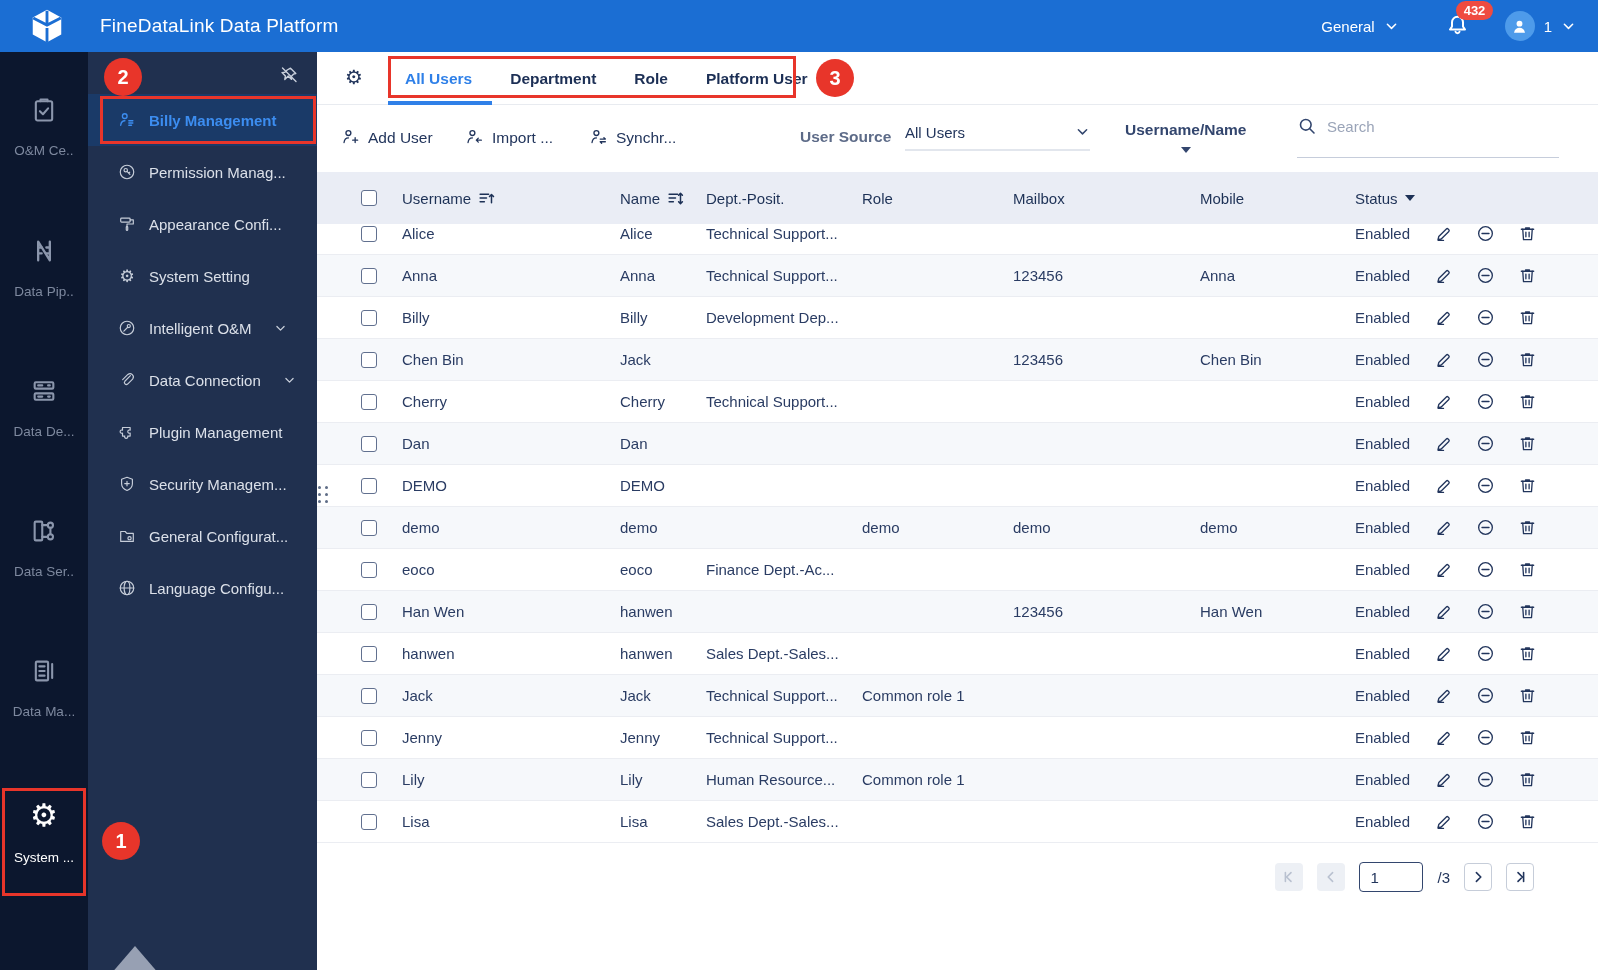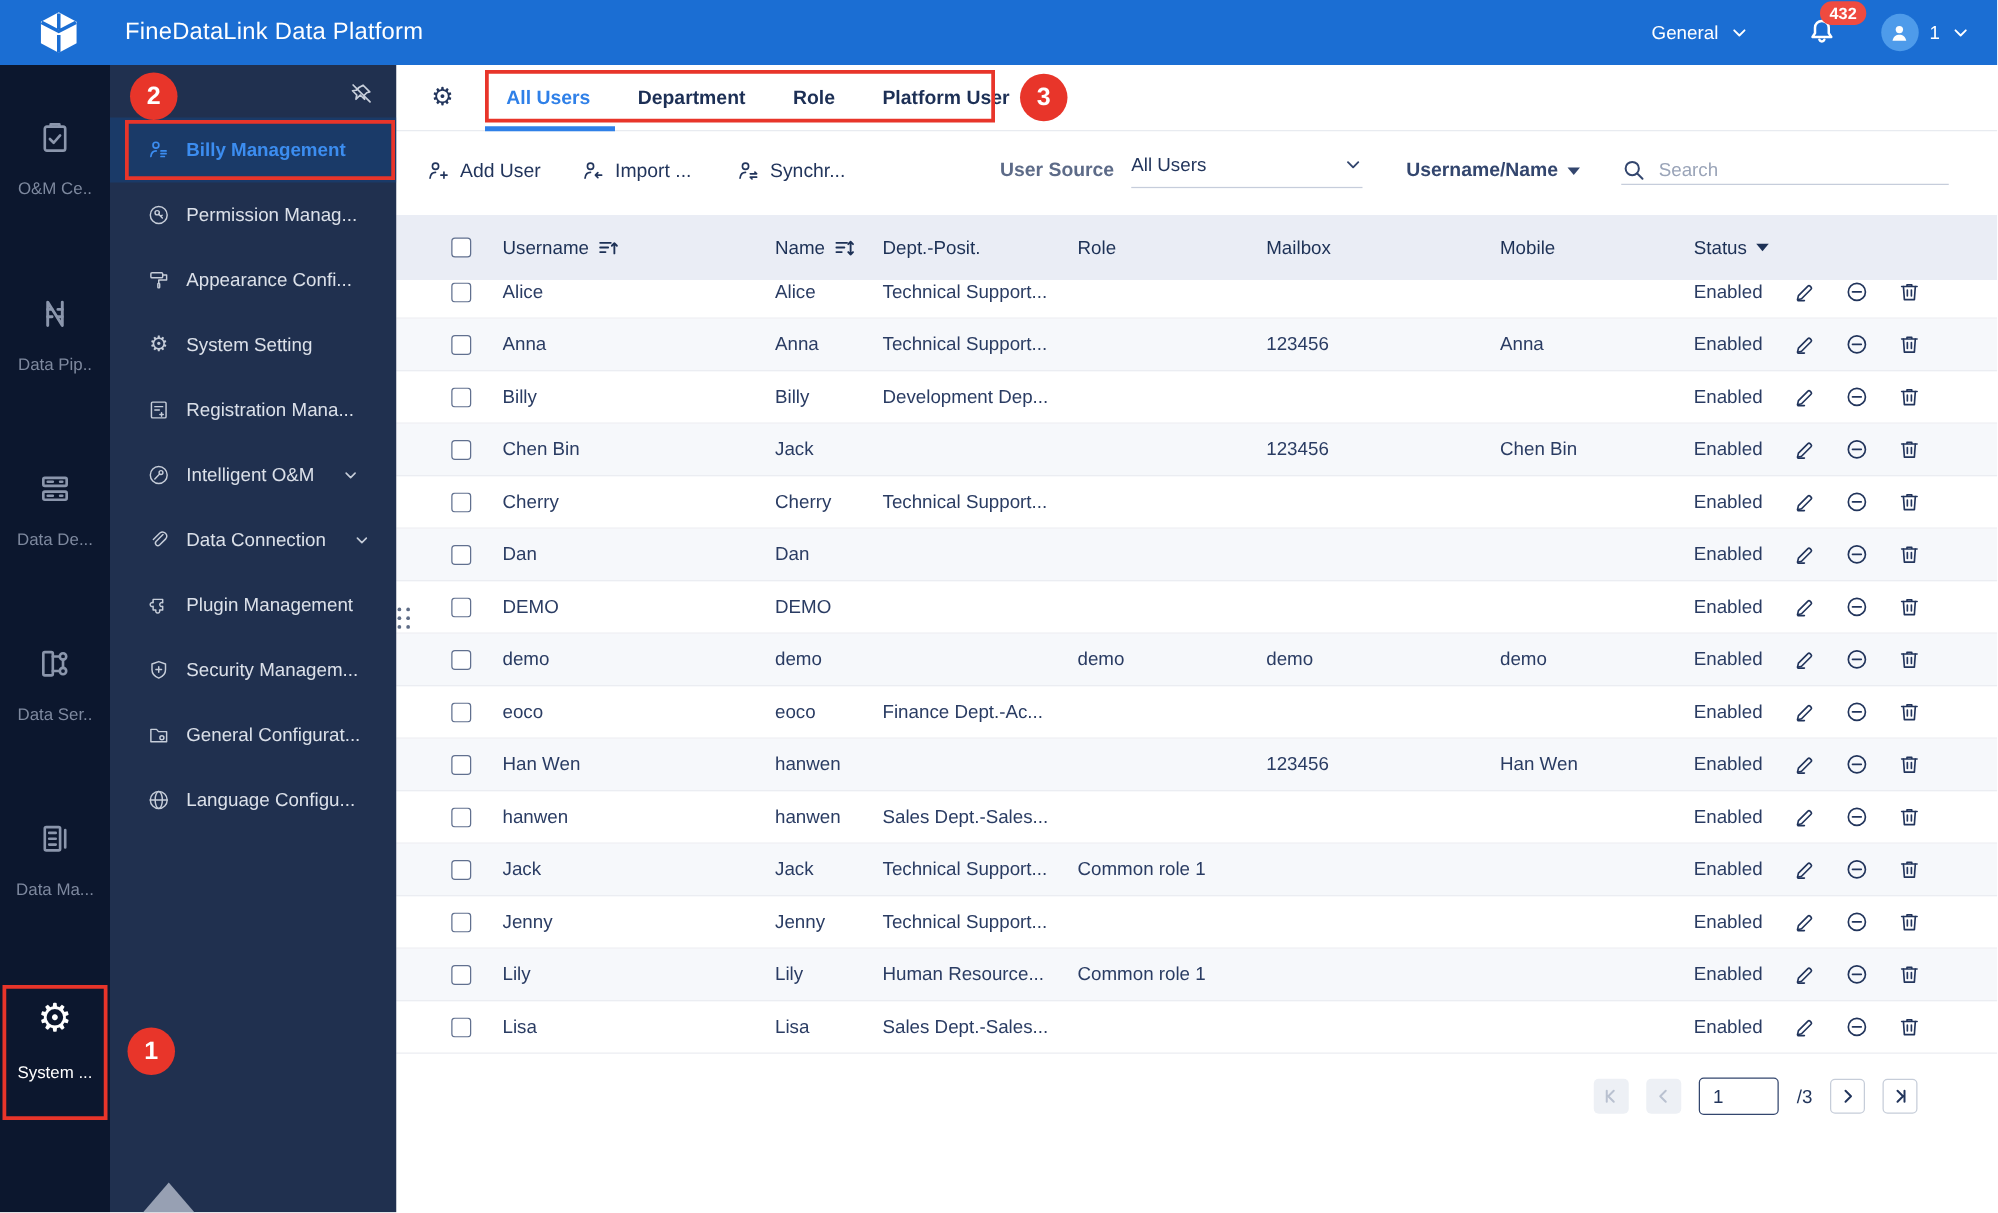--- a/index.html
+++ b/index.html
@@ -57,23 +57,23 @@
   .tab{font-size:15.5px;font-weight:bold;color:var(--navy-d);cursor:pointer;}
   .tab.active{color:var(--accent);}
   .tab-underline{position:absolute;left:71px;bottom:-1px;width:104px;height:4px;background:var(--accent);}
 
   .toolbar{position:absolute;top:53px;left:0;right:0;height:64px;}
   .toolbar>*{position:absolute;top:50%;transform:translateY(-50%);}
   .tool-btn{display:flex;align-items:center;gap:8px;color:var(--navy);font-size:15.5px;cursor:pointer;white-space:nowrap;}
   .tb-add{left:24px;} .tb-import{left:148px;} .tb-sync{left:272px;}
   .us-label{left:483px;font-size:15.5px;font-weight:bold;color:#5d6b88;}
   .us-select{left:588px;width:185px;display:flex;align-items:center;justify-content:space-between;border-bottom:1px solid #c6cddb;padding-bottom:9px;color:var(--navy);font-size:15px;cursor:pointer;}
-  .field-sel{left:808px;display:flex;align-items:center;gap:8px;font-size:15.5px;font-weight:bold;color:#33466e;cursor:pointer;}
+  .field-sel{left:808px;display:flex;align-items:center;gap:8px;font-size:15.5px;font-weight:bold;color:#33466e;cursor:pointer;flex-direction:column;}
   .tri-down{width:0;height:0;border-left:5px solid transparent;border-right:5px solid transparent;border-top:6px solid #33466e;}
-  .search{left:980px;width:262px;display:flex;align-items:center;gap:10px;border-bottom:1px solid #c6cddb;padding-bottom:1px;color:#8f99ad;}
+  .search{left:980px;width:262px;display:flex;align-items:center;gap:10px;border-bottom:1px solid #c6cddb;padding-bottom:21px;color:#8f99ad;}
   .search input{border:none;outline:none;font-size:15px;width:200px;color:var(--navy);font-family:"Liberation Sans",sans-serif;background:transparent;}
   .search input::placeholder{color:#9aa4b8;}
 
   
   .grid-cols{display:grid;grid-template-columns:85px 218px 86px 156px 151px 187px 155px 79px 1fr;align-items:center;}
   .thead{position:absolute;top:120px;left:0;right:0;height:52px;background:#eaedf5;font-size:15px;color:#1d3156;font-weight:500;}
   .th{display:flex;align-items:center;gap:7px;white-space:nowrap;}
   .tbody{position:absolute;top:161px;left:0;right:0;}
   .trow{height:42px;border-bottom:1px solid #ebedf2;font-size:15px;color:#2a3c63;}
   .trow.alt{background:#f6f8fb;}
@@ -236,29 +236,20 @@
               <rect x="9.2" y="13" width="1.6" height="4" rx=".5"></rect>
             </svg>
         </span>
         <span>Appearance Confi...</span>
       </div>
       <div class="menu-item">
         <span class="micon">
             <span class="glyph" style="font-size:17px;">⚙</span>
           </span>
         <span>System Setting</span>
-      </div>
-      <div class="menu-item">
-        <span class="micon">
-          <svg width="18" height="18" viewBox="0 0 20 20" class="ic" style="stroke-width:1.3">
-              <rect x="3.5" y="3" width="13" height="14" rx="1"></rect>
-              <path d="M6.5 7h7M6.5 10h4M12.5 12.5v3M11 14h3"></path>
-            </svg>
-        </span>
-        <span>Registration Mana...</span>
       </div>
       <div class="menu-item">
         <span class="micon">
           <svg width="18" height="18" viewBox="0 0 20 20" class="ic" style="stroke-width:1.3">
               <circle cx="10" cy="10" r="7.5"></circle>
               <circle cx="12" cy="7.8" r="1.7"></circle>
               <path d="M10.8 9.2L6.5 13.5"></path>
             </svg>
         </span>
         <span>Intelligent O&amp;M</span>

